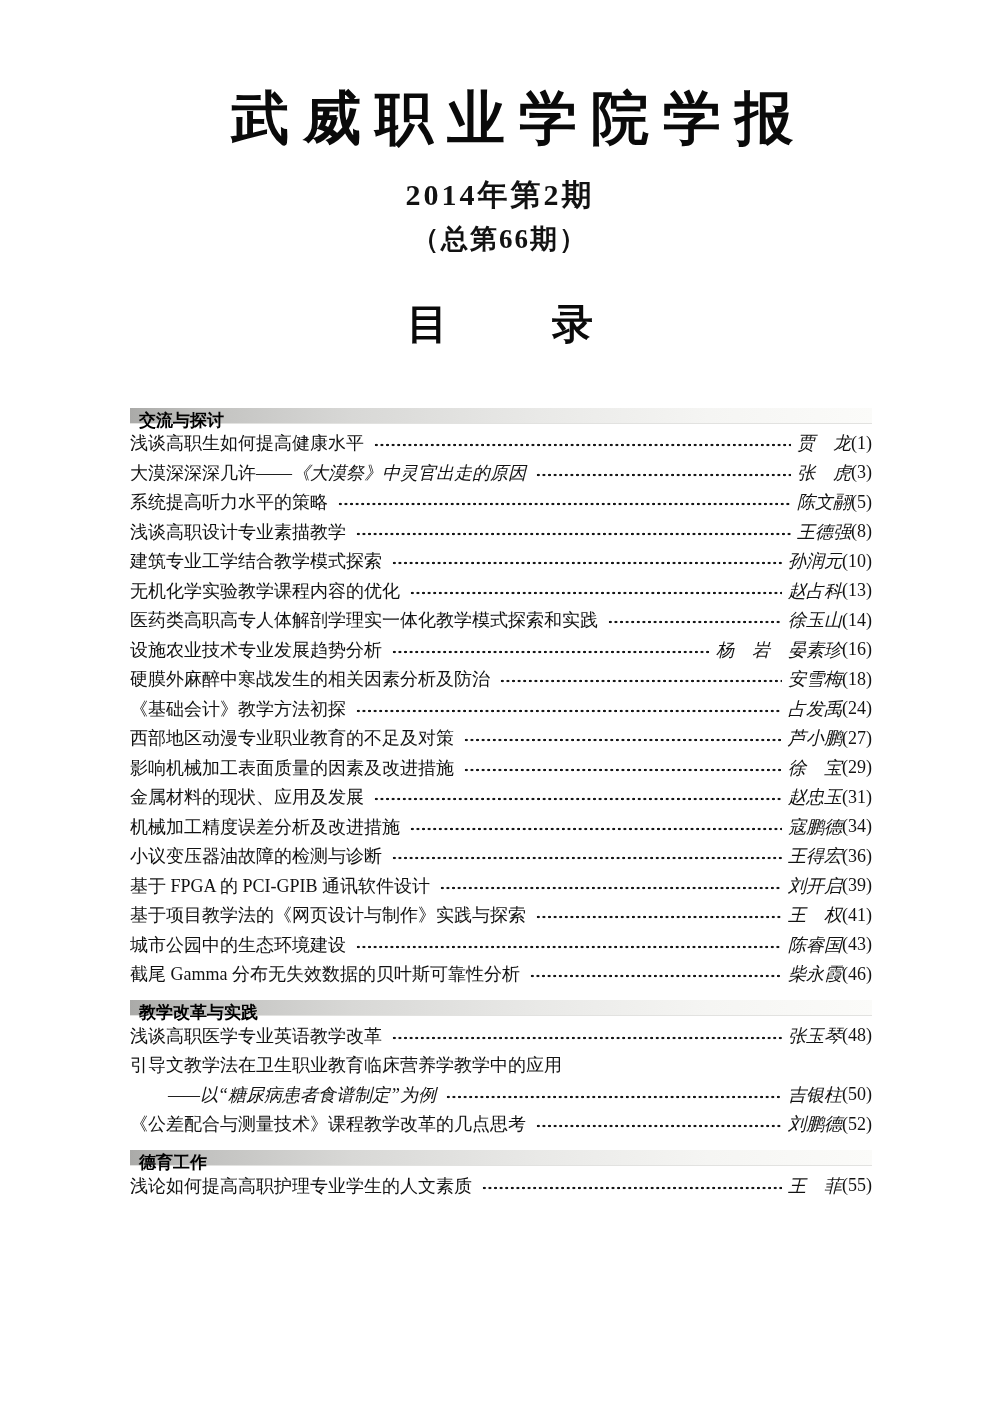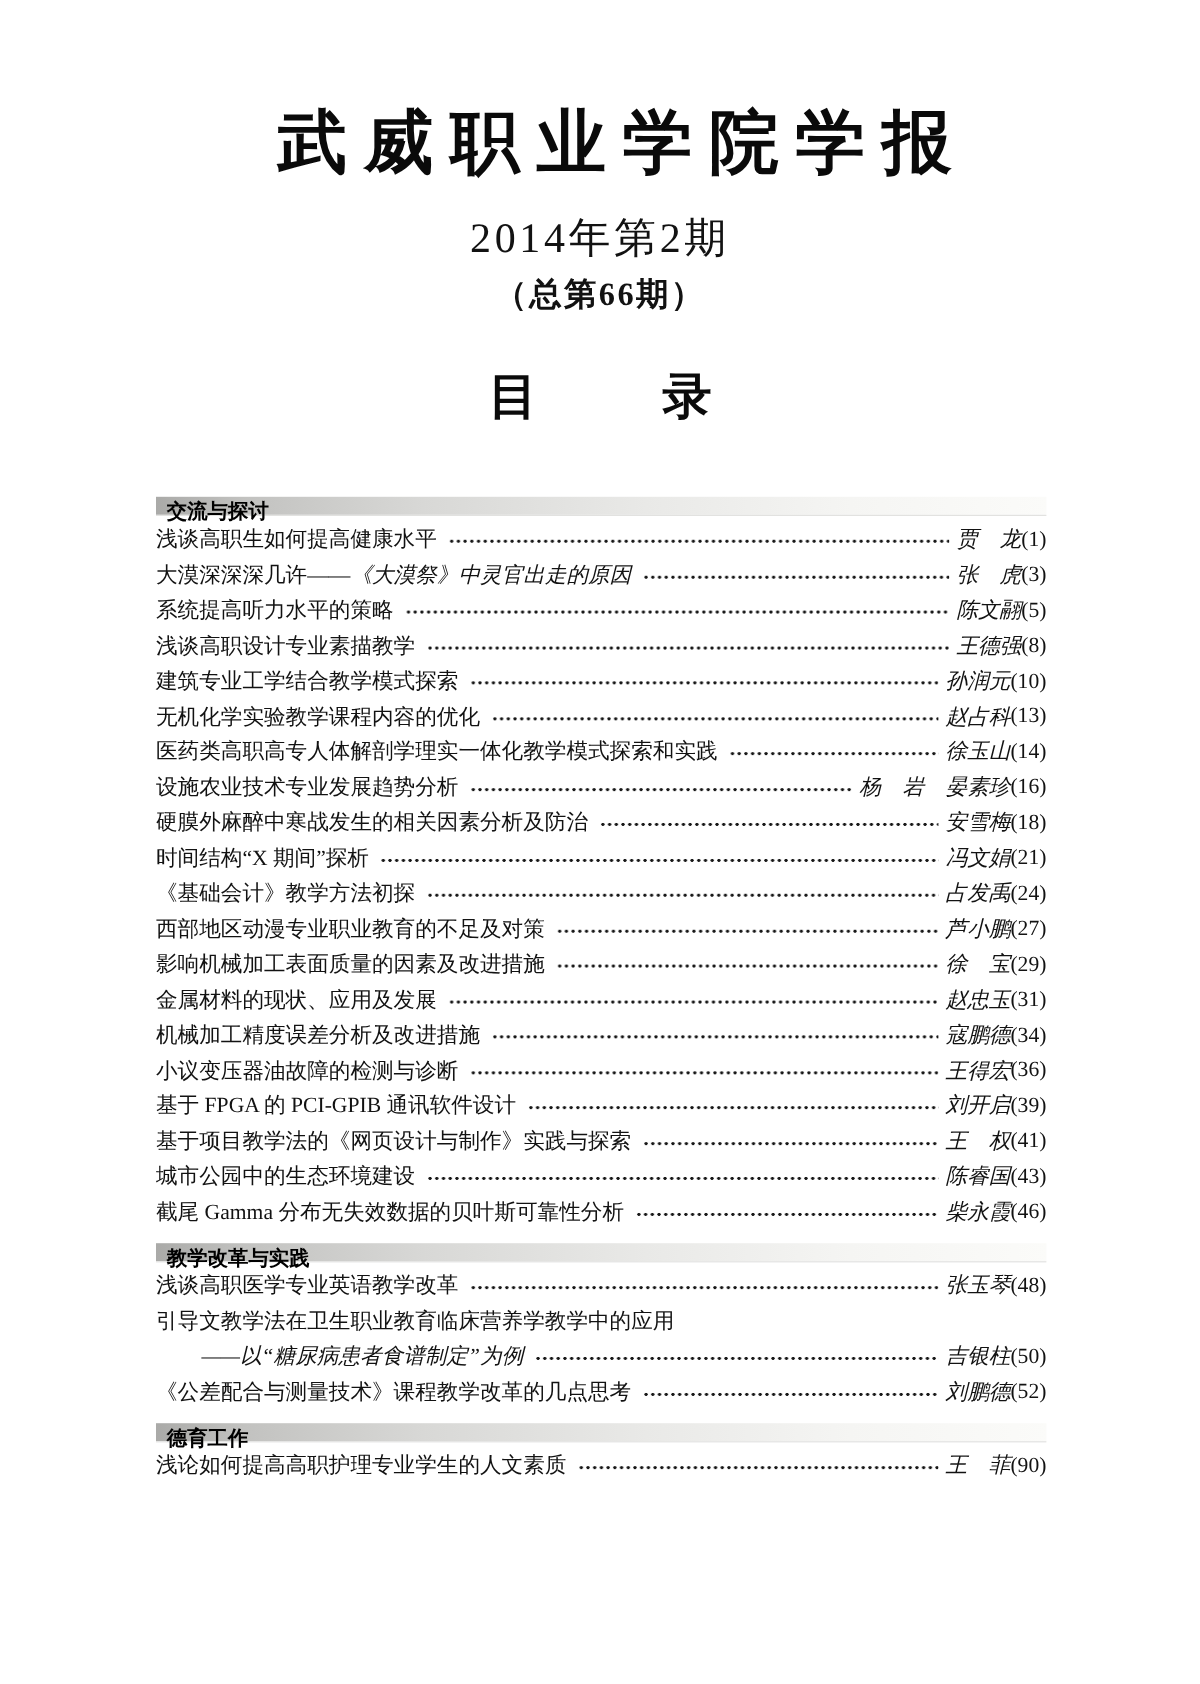--- a/index.html
+++ b/index.html
@@ -7,21 +7,21 @@
     width:1000px;height:1403px;background:#ffffff;color:#121212;
     font-family:"Liberation Serif","DejaVu Serif",serif;
     -webkit-font-smoothing:antialiased;overflow:hidden;
   }
   .page{position:relative;width:1000px;height:1403px;background:#fff;}
   .masthead{text-align:center;}
   h1.jtitle{
     margin:86px 0 0 0;font-size:58px;line-height:1.15;font-weight:bold;
     letter-spacing:14px;text-indent:14px;color:#0a0a0a;padding-left:24px;
   }
-  .issue{margin-top:22px;font-size:35px;font-weight:normal;letter-spacing:3px;}
+  .issue{margin-top:22px;font-size:30px;font-weight:bold;letter-spacing:3px;}
   .volume{margin-top:5px;font-size:27px;font-weight:bold;letter-spacing:2px;}
   .toc-title{margin-top:40px;font-size:41px;font-weight:bold;color:#0a0a0a;}
   .toc-title .g{margin-right:104px;}
   .sections{margin:56px 0 0 130px;width:742px;}
   .bar{
     box-sizing:border-box;height:16px;line-height:26px;margin:11px 0 5px 0;
     padding-left:9px;font-family:"Liberation Sans","DejaVu Sans",sans-serif;
     font-weight:bold;font-size:17px;color:#000;
     background:linear-gradient(90deg,#aaaaa8 0%,#c2c2c0 10%,#d8d8d6 30%,#e9e9e7 55%,#f5f5f3 78%,#fbfbf9 100%);
     border-bottom:1px solid #e2e2e0;
@@ -102,26 +102,20 @@
         <span class="author kai">杨　岩　晏素珍</span>
         <span class="pg">(16)</span>
       </div>
       <div class="row">
         <span class="t">硬膜外麻醉中寒战发生的相关因素分析及防治</span>
         <span class="leader"></span>
         <span class="author kai">安雪梅</span>
         <span class="pg">(18)</span>
       </div>
       <div class="row">
-        <span class="t">时间结构“X 期间”探析</span>
-        <span class="leader"></span>
-        <span class="author kai">冯文娟</span>
-        <span class="pg">(21)</span>
-      </div>
-      <div class="row">
         <span class="t">《基础会计》教学方法初探</span>
         <span class="leader"></span>
         <span class="author kai">占发禹</span>
         <span class="pg">(24)</span>
       </div>
       <div class="row">
         <span class="t">西部地区动漫专业职业教育的不足及对策</span>
         <span class="leader"></span>
         <span class="author kai">芦小鹏</span>
         <span class="pg">(27)</span>
@@ -194,16 +188,16 @@
         <span class="t">《公差配合与测量技术》课程教学改革的几点思考</span>
         <span class="leader"></span>
         <span class="author kai">刘鹏德</span>
         <span class="pg">(52)</span>
       </div>
       <div class="bar">德育工作</div>
       <div class="row">
         <span class="t">浅论如何提高高职护理专业学生的人文素质</span>
         <span class="leader"></span>
         <span class="author kai">王　菲</span>
-        <span class="pg">(90)</span>
+        <span class="pg">(55)</span>
       </div>
     </div>
 </div>
 
 </body></html>

